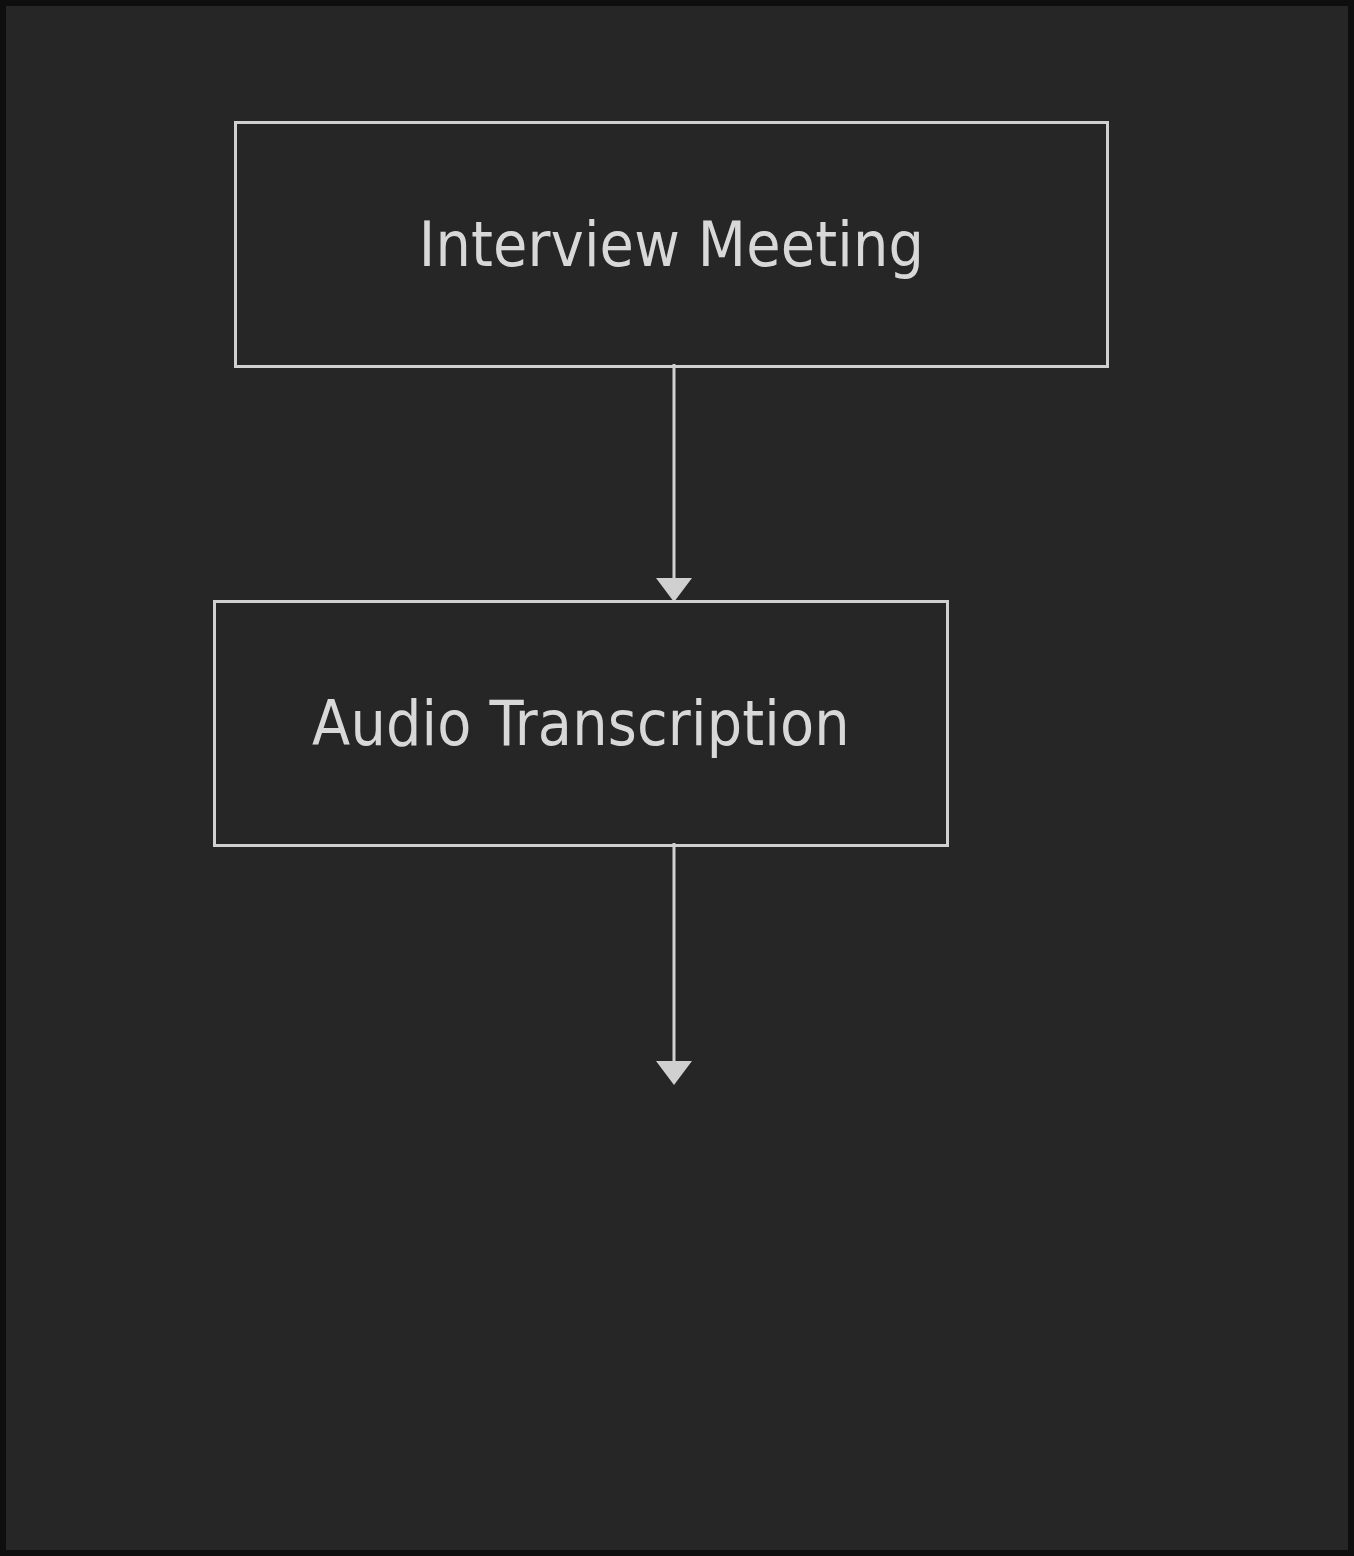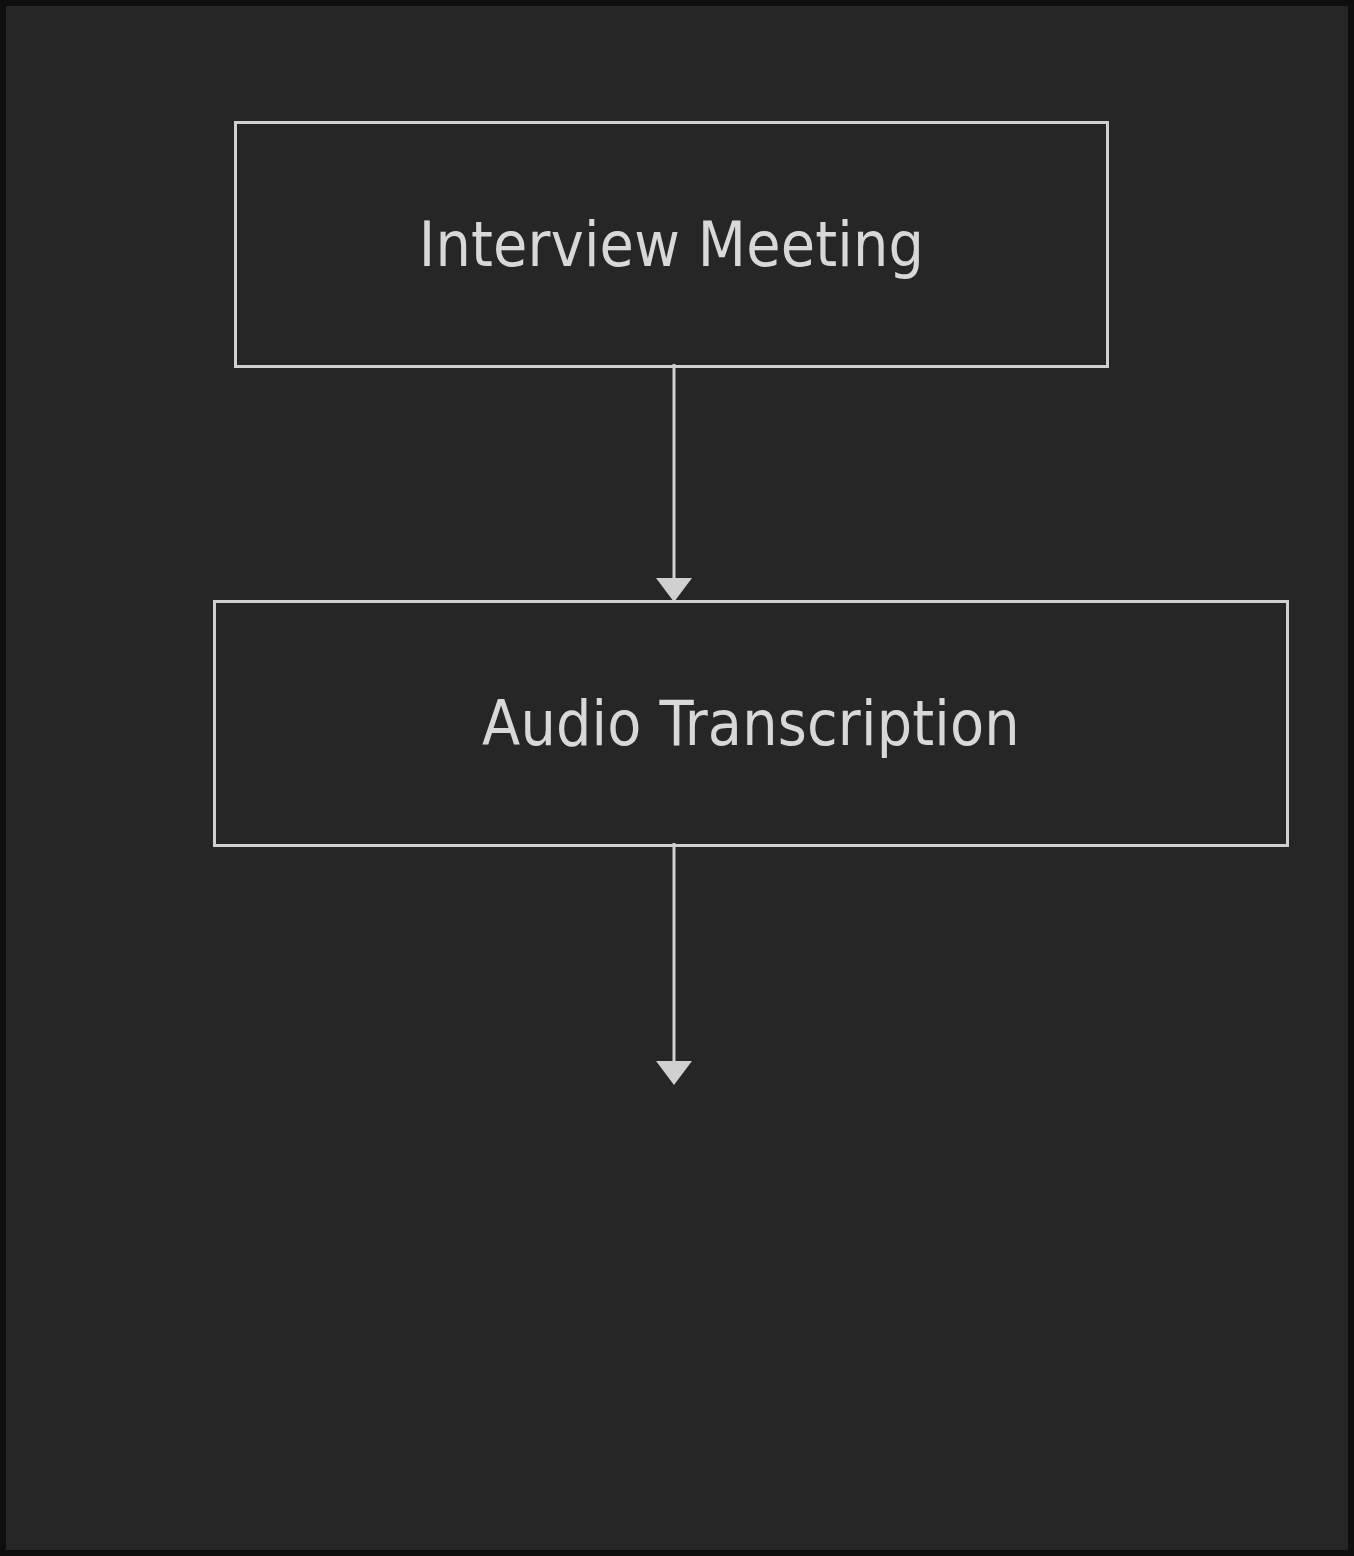--- a/index.html
+++ b/index.html
@@ -52,21 +52,21 @@
   #node-interview-meeting {
     left: 228px;
     top: 115px;
     width: 875px;
     height: 247px;
   }
 
   #node-audio-transcription {
     left: 207px;
     top: 594px;
-    width: 1076px;
+    width: 736px;
     height: 247px;
   }
 
   #node-generate-gherkin {
     left: 66px;
     top: 1077px;
     width: 1200px;
     height: 357px;
   }
 

